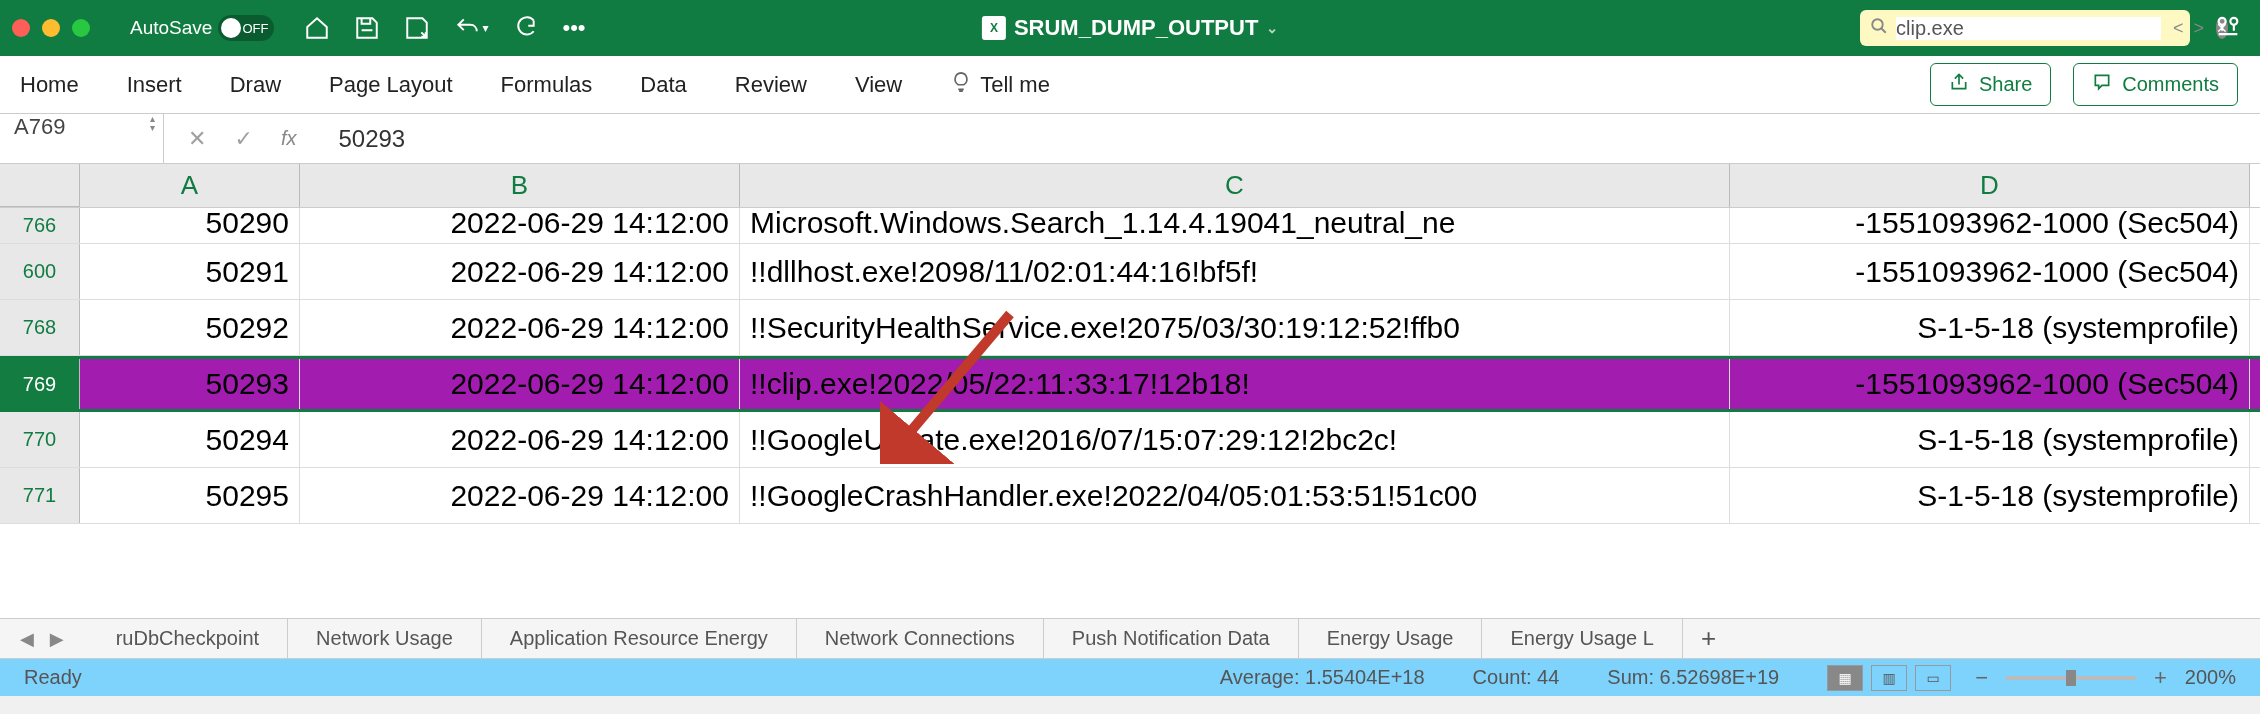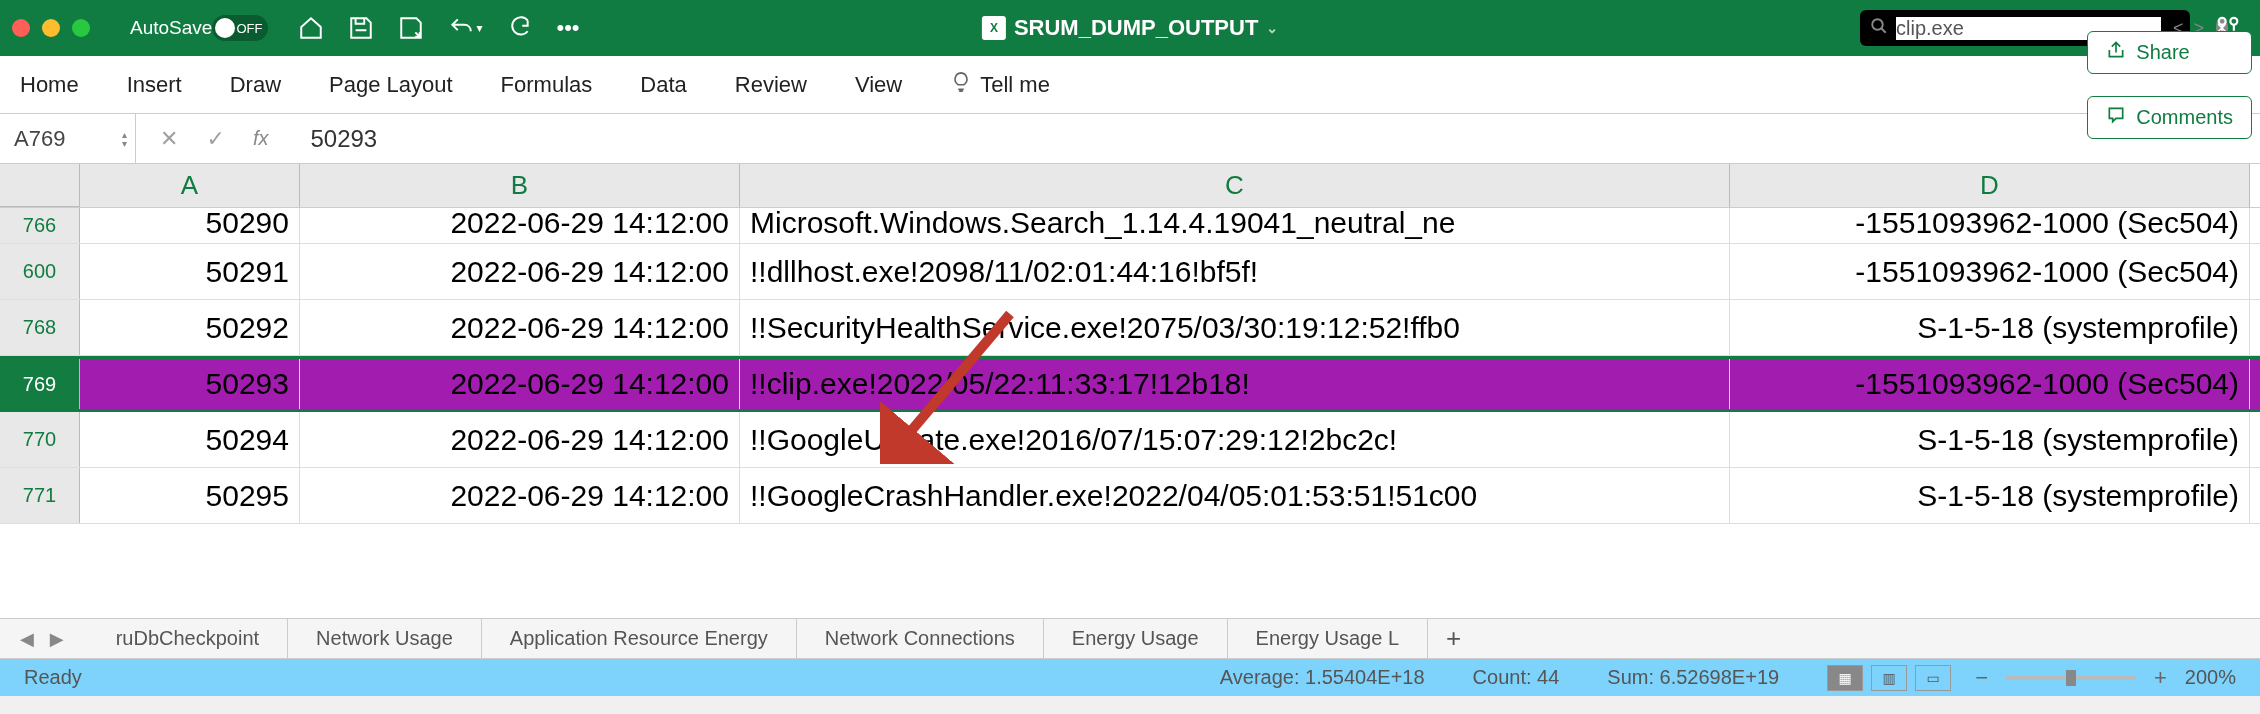--- a/index.html
+++ b/index.html
@@ -12,32 +12,32 @@
       align-items: center;
       padding: 0 12px;
       position: relative;
     }
     .traffic-lights { display: flex; gap: 12px; margin-right: 40px; }
     .traffic-light { width: 18px; height: 18px; border-radius: 50%; }
     .traffic-red { background: #ff5f57; }
     .traffic-yellow { background: #febc2e; }
     .traffic-green { background: #28c840; }
     
-    .autosave { color: white; font-size: 19px; font-weight: 500; display: flex; align-items: center; gap: 0; margin-right: 30px; }
+    .autosave { color: white; font-size: 19px; font-weight: 500; display: flex; align-items: center; gap: 6px; margin-right: 30px; }
     .toggle { width: 56px; height: 26px; background: #0a5c30; border-radius: 13px; display: flex; align-items: center; justify-content: flex-end; padding: 12px 6px; font-size: 13px; color: white; position: relative; }
     .toggle-knob { width: 20px; height: 20px; background: white; border-radius: 50%; position: absolute; left: 3px; }
     
     .toolbar-icons { display: flex; gap: 24px; align-items: center; }
     .toolbar-icon { color: white; cursor: pointer; display: flex; align-items: center; }
     
     .file-title { position: absolute; left: 50%; transform: translateX(-50%); color: white; font-size: 22px; font-weight: 600; display: flex; align-items: center; gap: 8px; }
     .file-icon-xl { width: 24px; height: 24px; background: white; border-radius: 3px; display: flex; align-items: center; justify-content: center; color: #107c41; font-size: 12px; font-weight: bold; }
     .chevron-down { color: rgba(255,255,255,0.7); font-size: 14px; }
     
-    .search-box { position: absolute; right: 70px; background: #000000; border-radius: 6px; height: 36px; width: 330px; display: flex; align-items: center; padding: 0 10px; gap: 8px; }
+    .search-box { position: absolute; right: 70px; background: #fef9c3; border-radius: 6px; height: 36px; width: 330px; display: flex; align-items: center; padding: 0 10px; gap: 8px; }
     .search-box input { border: none; outline: none; flex: 1; font-size: 20px; color: #555; }
     .search-nav { display: flex; align-items: center; gap: 2px; }
     .search-nav-btn { color: #888; cursor: pointer; padding: 0 4px; font-size: 18px; }
     .clear-btn { width: 22px; height: 22px; background: #888; border-radius: 50%; color: white; display: flex; align-items: center; justify-content: center; font-size: 14px; cursor: pointer; }
     
     .ribbon-right-icon { position: absolute; right: 18px; color: white; cursor: pointer; }
     
     .ribbon {
       background: white;
       border-bottom: 1px solid #ccc;
@@ -45,31 +45,31 @@
       display: flex;
       align-items: center;
       padding: 0 20px;
       gap: 48px;
       position: relative;
     }
     .ribbon-tab { font-size: 22px; color: #222; cursor: pointer; }
     .tell-me { display: flex; align-items: center; gap: 8px; color: #222; font-size: 22px; cursor: pointer; }
     .bulb-icon { color: #666; }
     
-    .ribbon-buttons { position: absolute; right: 8px; display: flex; gap: 22px; flex-direction: column; }
+    .ribbon-buttons { position: absolute; right: 22px; display: flex; gap: 22px; }
     .ribbon-btn { border: 1px solid #107c41; color: #107c41; background: white; padding: 8px 18px; border-radius: 6px; font-size: 20px; display: flex; align-items: center; gap: 10px; cursor: pointer; font-weight: 500; }
     
     .formula-bar {
       background: white;
       border-bottom: 1px solid #ccc;
       height: 50px;
       display: flex;
       align-items: center;
     }
-    .name-box { width: 136px; border-right: 1px solid #ccc; height: 100%; display: flex; align-items: center; padding: 0 14px; font-size: 22px; color: #444; position: relative; }
+    .name-box { width: 164px; border-right: 1px solid #ccc; height: 100%; display: flex; padding: 0 14px; font-size: 22px; color: #444; position: relative; }
     .name-box-arrows { position: absolute; right: 8px; display: flex; flex-direction: column; font-size: 10px; color: #888; line-height: 9px; }
     .fb-buttons { display: flex; gap: 28px; padding: 0 24px; align-items: center; color: #a0a0a0; }
     .fb-btn { cursor: pointer; font-size: 22px; }
     .fx-label { font-style: italic; color: #888; font-size: 20px; }
     .formula-input { flex: 1; padding: 0 18px; font-size: 24px; color: #333; }
     
     .grid-area { background: white; position: relative; height: 454px; overflow: hidden; }
     
     .col-headers { display: flex; height: 44px; border-bottom: 1px solid #ccc; }
     .corner-cell { width: 80px; background: #e8e8e8; border-right: 1px solid #bbb; border-bottom: 1px solid #bbb; }
@@ -299,20 +299,21 @@
 <div class="sheet-tabs">
   <div class="tab-nav">
     <span class="tab-nav-btn">◀</span>
     <span class="tab-nav-btn">▶</span>
   </div>
   <div id="sheets-container" style="display:flex;height:100%">
       <div class="sheet-tab">ruDbCheckpoint</div>
       <div class="sheet-tab">Network Usage</div>
       <div class="sheet-tab">Application Resource Energy</div>
       <div class="sheet-tab">Network Connections</div>
+      <div class="sheet-tab">Push Notification Data</div>
       <div class="sheet-tab">Energy Usage</div>
       <div class="sheet-tab">Energy Usage L</div>
     </div>
   <span class="add-tab">+</span>
 </div>
 
 <div class="status-bar">
   <div class="status-left">Ready</div>
   <div class="status-stats">
     <span>Average: 1.55404E+18</span>

